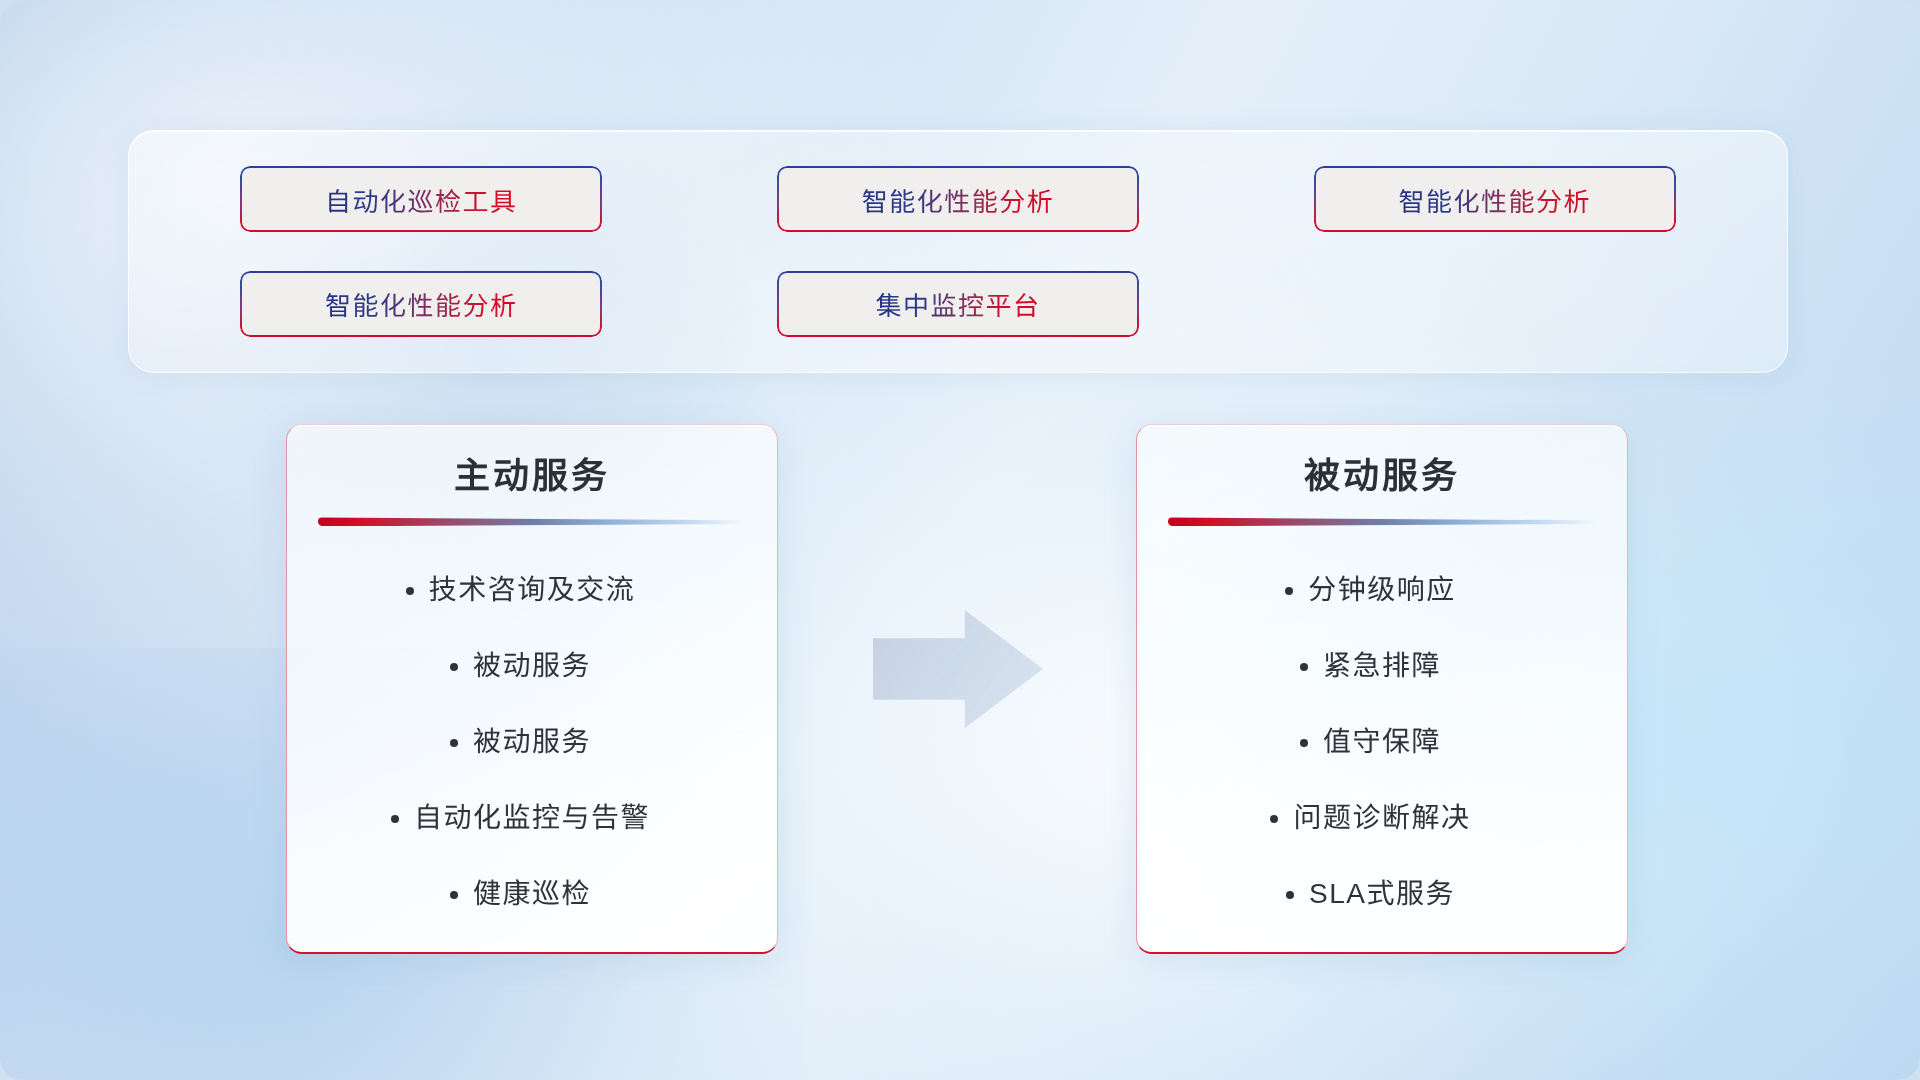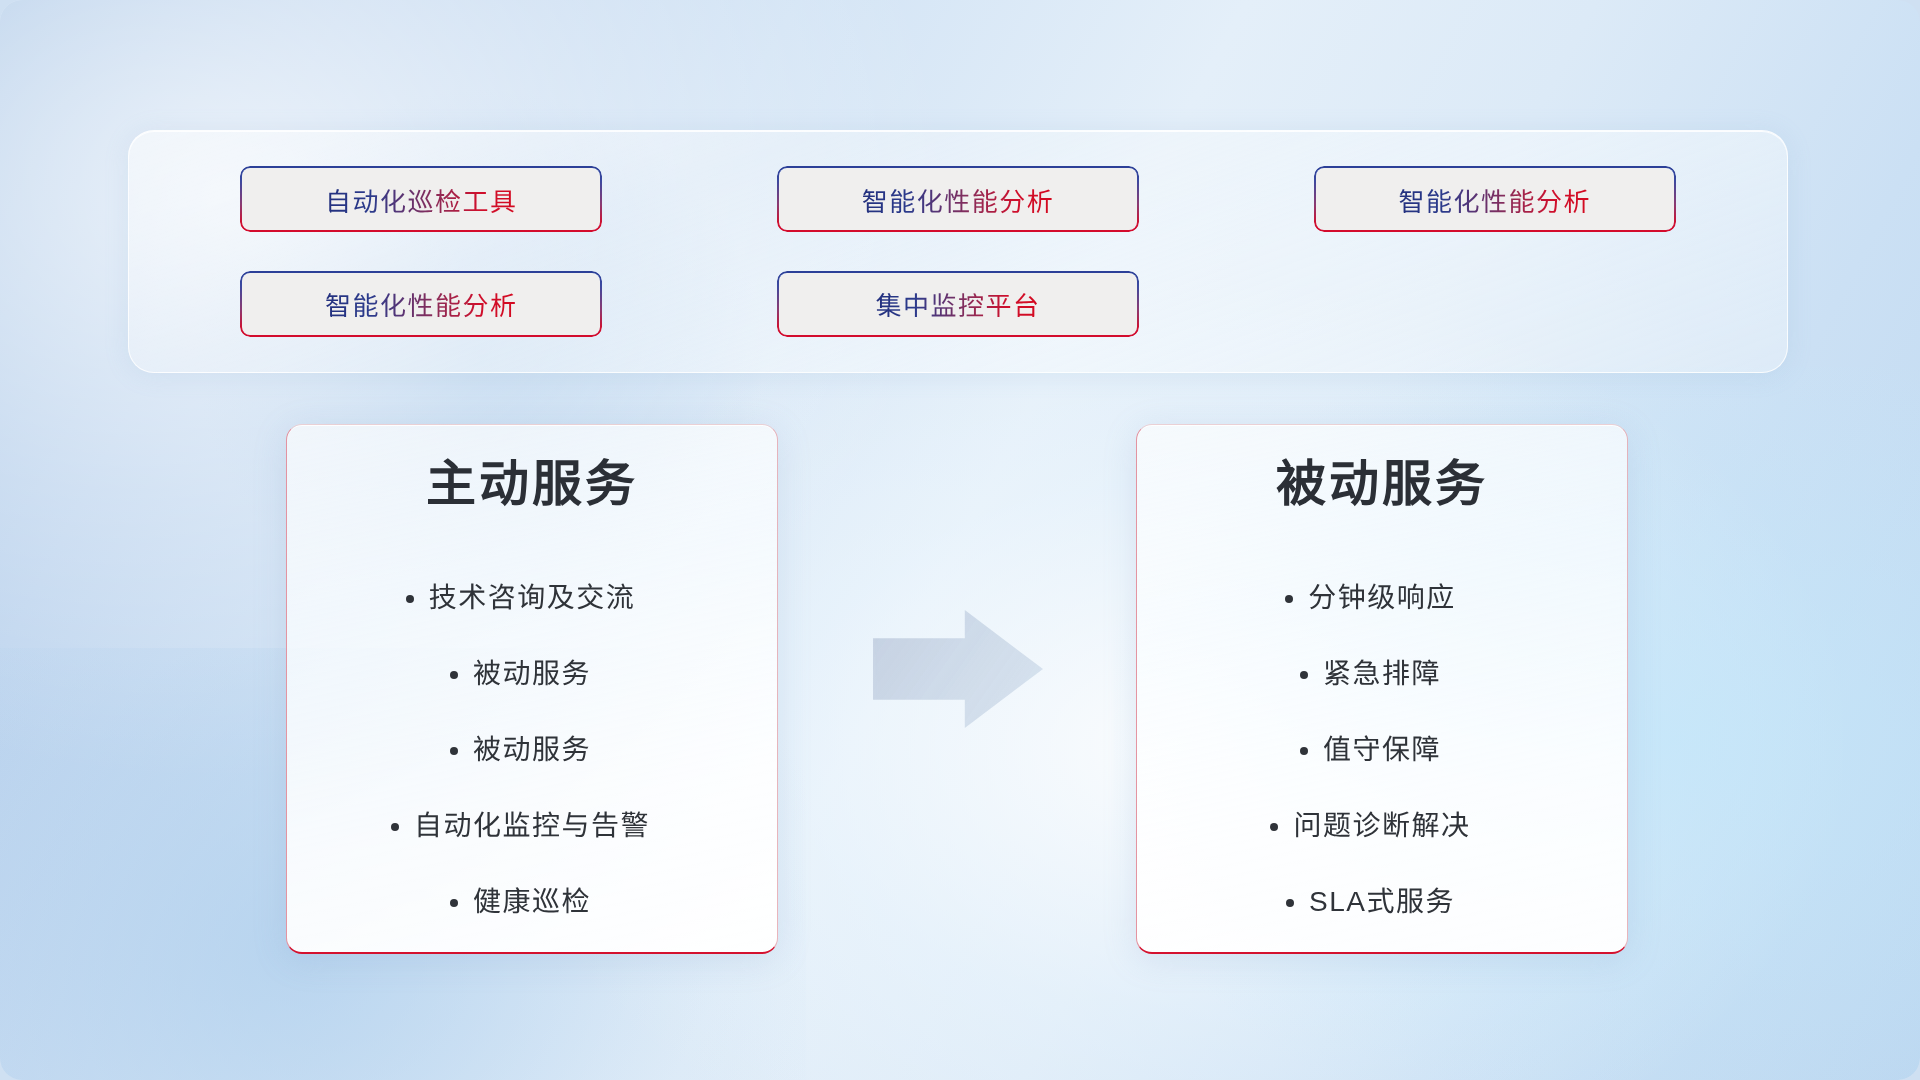--- a/index.html
+++ b/index.html
@@ -128,21 +128,21 @@
     box-shadow:0 6px 34px rgba(120,155,198,.18), inset 0 1px 0 rgba(255,255,255,.9);
     display:flex; flex-direction:column;
     align-items:center;
     padding:30px 0 24px;
     overflow:hidden;
   }
   #card-proactive { left:286px; }
   #card-reactive  { left:1136px; }
 
   .card-title {
-    font-size:50px; font-weight:bold; letter-spacing:3px;
+    font-size:36px; font-weight:bold; letter-spacing:3px;
     color:#2b2f36; line-height:1.18;
   }
   .card-divider {
     margin-top:20px;
     width:428px; height:9px;
     background:linear-gradient(100deg,
       #c4001e 0%, #cf1026 10%, #9b4a6b 30%, #6f7ea8 50%,
       #8fb0d8 68%, #bcd4ec 84%, rgba(208,226,244,0) 100%);
     clip-path:polygon(0 0, 100% 32%, 100% 72%, 0 100%);
   }

